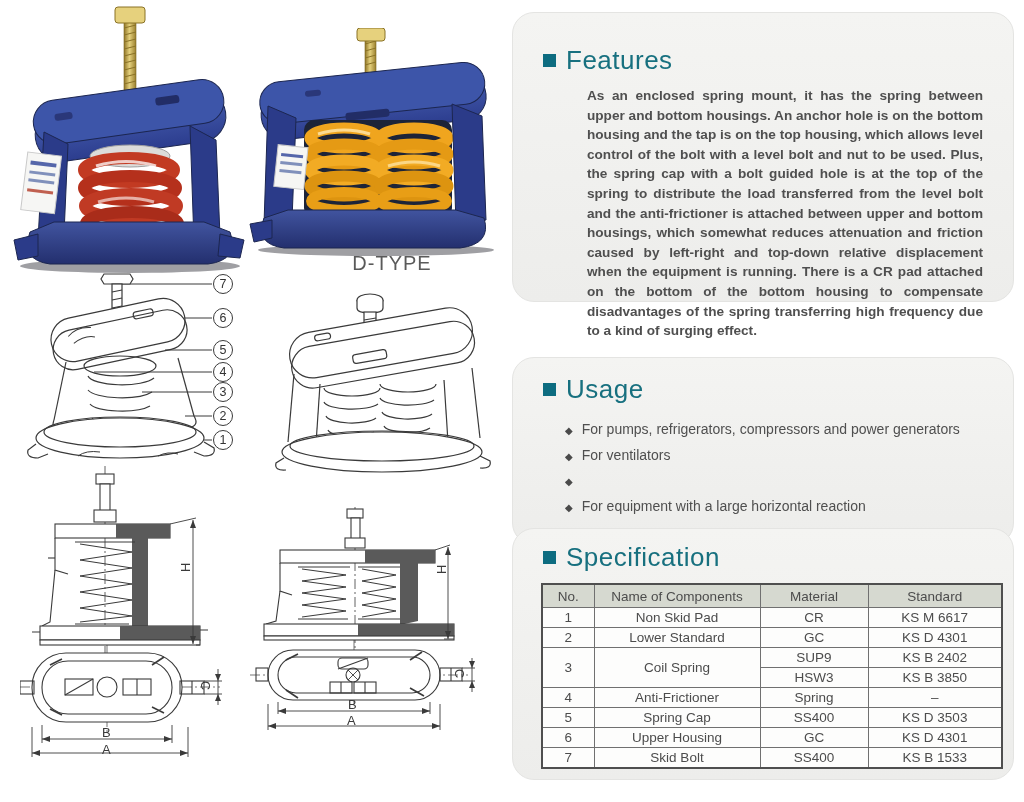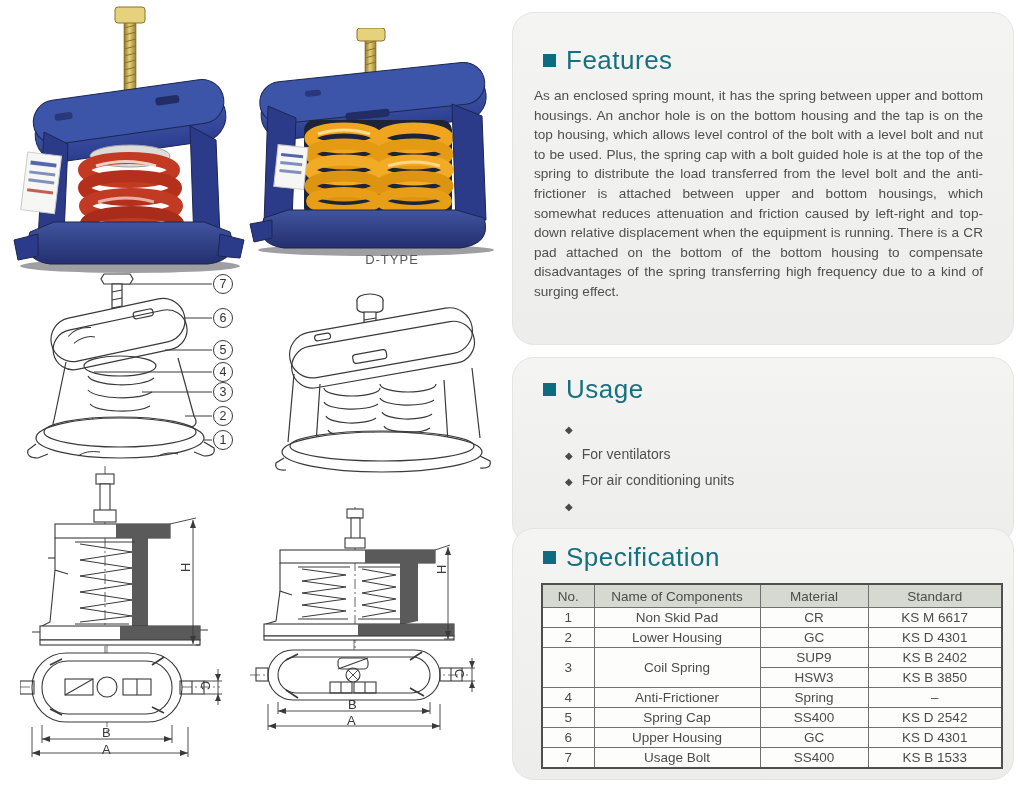--- a/index.html
+++ b/index.html
@@ -4,52 +4,52 @@
 <style>
   html,body{margin:0;padding:0;background:#ffffff;}
   #page{position:relative;width:1024px;height:802px;background:#ffffff;overflow:hidden;
         font-family:"Liberation Sans",sans-serif;color:#4c4c4c;}
   .abs{position:absolute;}
 
   
   .card{position:absolute;left:512px;width:502px;border-radius:22px;
         background:linear-gradient(180deg,#f4f4f2 0%,#ededeb 100%);
         border:1px solid #e4e4e2;box-sizing:border-box;}
-  #card-features{top:12px;height:333px;}
+  #card-features{top:12px;height:290px;}
   #card-usage{top:357px;height:188px;}
   #card-spec{top:528px;height:252px;}
 
   .sec-title{display:flex;align-items:center;margin:0;padding:0 0 0 30px;
              font-size:26px;font-weight:400;letter-spacing:.5px;color:#17707f;}
   #card-features .sec-title{padding-top:32px;}
   #card-usage .sec-title{padding-top:16px;}
   #card-spec .sec-title{padding-top:13px;}
   .sq-bullet{display:inline-block;width:13px;height:13px;background:#0d6c80;margin-right:10px;flex:0 0 auto;}
 
-  .features-body{margin:10px 30px 0 21px;font-size:13.6px;line-height:19.6px;
-                 text-align:justify;color:#4f4f4f;}
+  .features-body{margin:10px 30px 0 74px;font-size:13.6px;line-height:19.6px;
+                 text-align:justify;color:#4f4f4f;font-weight:bold;}
 
   .usage-list{list-style:none;margin:12px 20px 0 52px;padding:0;font-size:14px;color:#4f4f4f;}
   .usage-list li{display:flex;align-items:baseline;line-height:25px;}
   .diamond{font-size:10px;margin-right:9px;color:#4a4a4a;flex:0 0 auto;}
 
   .spec-table{border-collapse:collapse;margin:10px 0 0 28px;width:460px;
               border:2px solid #4f4f4f;font-size:13.5px;color:#4c4c4c;table-layout:fixed;}
   .spec-table th{background:#d6d9d0;border:1px solid #707070;height:22px;font-weight:400;padding:0;}
   .spec-table td{border:1px solid #707070;height:19px;text-align:center;padding:0;background:#fdfdfc;}
 
   
   svg{display:block;}
   .callout{position:absolute;width:20px;height:20px;border:1.4px solid #3a3a3a;border-radius:50%;
            background:#fff;box-sizing:border-box;font-size:12.5px;color:#333;
            display:flex;align-items:center;justify-content:center;}
   .dim-label{position:absolute;font-size:13px;color:#3a3a3a;}
   .dim-rot{transform:rotate(90deg);}
   #dtype-label{position:absolute;left:322px;top:252px;width:140px;text-align:center;
-               font-size:13px;letter-spacing:1px;color:#5a5a5a;}
+               font-size:20px;letter-spacing:1px;color:#5a5a5a;}
 </style>
 </head>
 <body>
 
 <div id="page">
 
   <svg class="abs" style="left:8px;top:4px" width="240" height="270" viewBox="0 0 240 270">
     <defs>
       <linearGradient id="blueV" x1="0" y1="0" x2="0" y2="1">
         <stop offset="0" stop-color="#41549f"></stop>
@@ -427,31 +427,32 @@
   </section>
 
   <section class="card" id="card-usage">
     <h2 class="sec-title">
       <span class="sq-bullet"></span>
       <span>Usage</span>
     </h2>
     <ul class="usage-list" id="usage-list">
         <li>
           <span class="diamond">◆</span>
+          <span>For pumps, refrigerators, compressors and power generators</span>
         </li>
         <li>
           <span class="diamond">◆</span>
           <span>For ventilators</span>
         </li>
         <li>
           <span class="diamond">◆</span>
-          <span>For air conditioning units</span>
         </li>
         <li>
           <span class="diamond">◆</span>
+          <span>For equipment with a large horizontal reaction</span>
         </li>
       </ul>
   </section>
 
   <section class="card" id="card-spec">
     <h2 class="sec-title">
       <span class="sq-bullet"></span>
       <span>Specification</span>
     </h2>
     <table class="spec-table">
@@ -471,21 +472,21 @@
         </thead>
       <tbody id="spec-body">
           <tr>
             <td rowspan="1">1</td>
             <td rowspan="1">Non Skid Pad</td>
             <td>CR</td>
             <td>KS M 6617</td>
           </tr>
           <tr>
             <td rowspan="1">2</td>
-            <td rowspan="1">Lower Housing</td>
+            <td rowspan="1">Lower Standard</td>
             <td>GC</td>
             <td>KS D 4301</td>
           </tr>
           <tr>
             <td rowspan="2">3</td>
             <td rowspan="2">Coil Spring</td>
             <td>SUP9</td>
             <td>KS B 2402</td>
           </tr>
           <tr>
@@ -495,31 +496,31 @@
           <tr>
             <td rowspan="1">4</td>
             <td rowspan="1">Anti-Frictioner</td>
             <td>Spring</td>
             <td>–</td>
           </tr>
           <tr>
             <td rowspan="1">5</td>
             <td rowspan="1">Spring Cap</td>
             <td>SS400</td>
-            <td>KS D 2542</td>
+            <td>KS D 3503</td>
           </tr>
           <tr>
             <td rowspan="1">6</td>
             <td rowspan="1">Upper Housing</td>
             <td>GC</td>
             <td>KS D 4301</td>
           </tr>
           <tr>
             <td rowspan="1">7</td>
-            <td rowspan="1">Usage Bolt</td>
+            <td rowspan="1">Skid Bolt</td>
             <td>SS400</td>
             <td>KS B 1533</td>
           </tr>
         </tbody>
     </table>
   </section>
 
 </div>
 
 </body></html>

